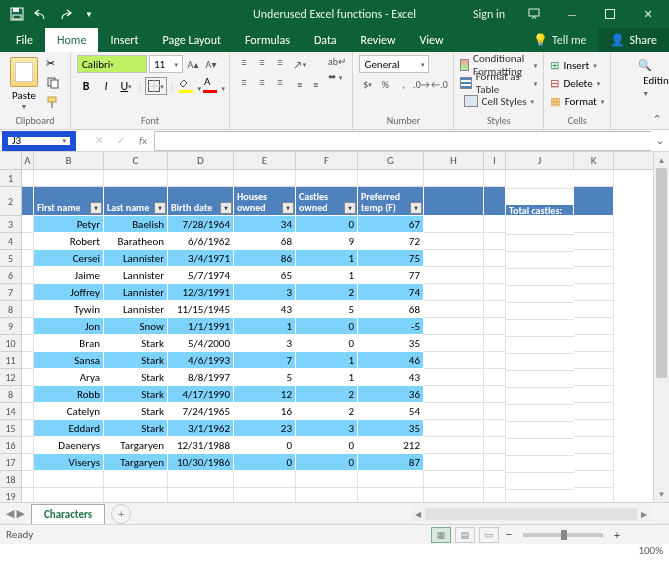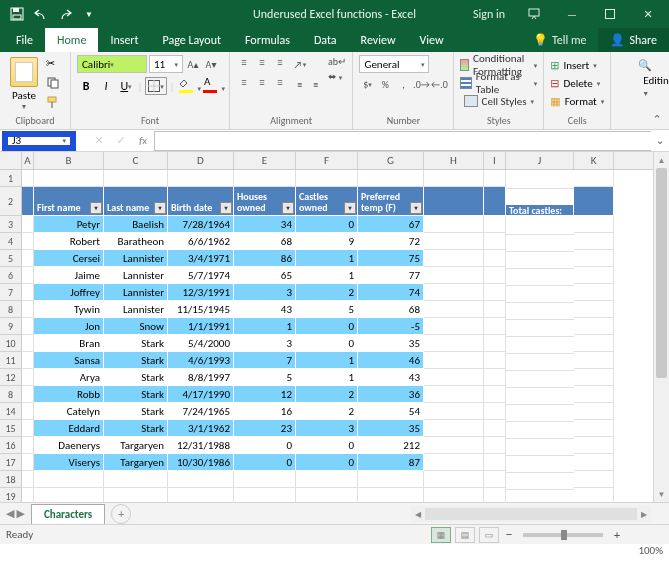--- a/index.html
+++ b/index.html
@@ -281,21 +281,20 @@
               <div class="tiny">≡</div>
               <div class="tiny">≡</div>
             </div>
         </div>
         <div style="display:flex;flex-direction:column;gap:2px;font-size:10px;color:#555;">
           <div>ab↵</div>
           <div>⬌ <span class="dd">▾</span></div>
         </div>
       </div>
     </div>
-    <div class="label">Alignment</div>
   </div>
 
   <div class="rgroup">
     <div style="display:flex;flex-direction:column;gap:2px;">
       <div class="num-box">
           <span>General</span>
           <span class="dd">▾</span>
         </div>
       <div style="display:flex;gap:2px;">
         <div class="tiny">$<span class="dd">▾</span></div>

